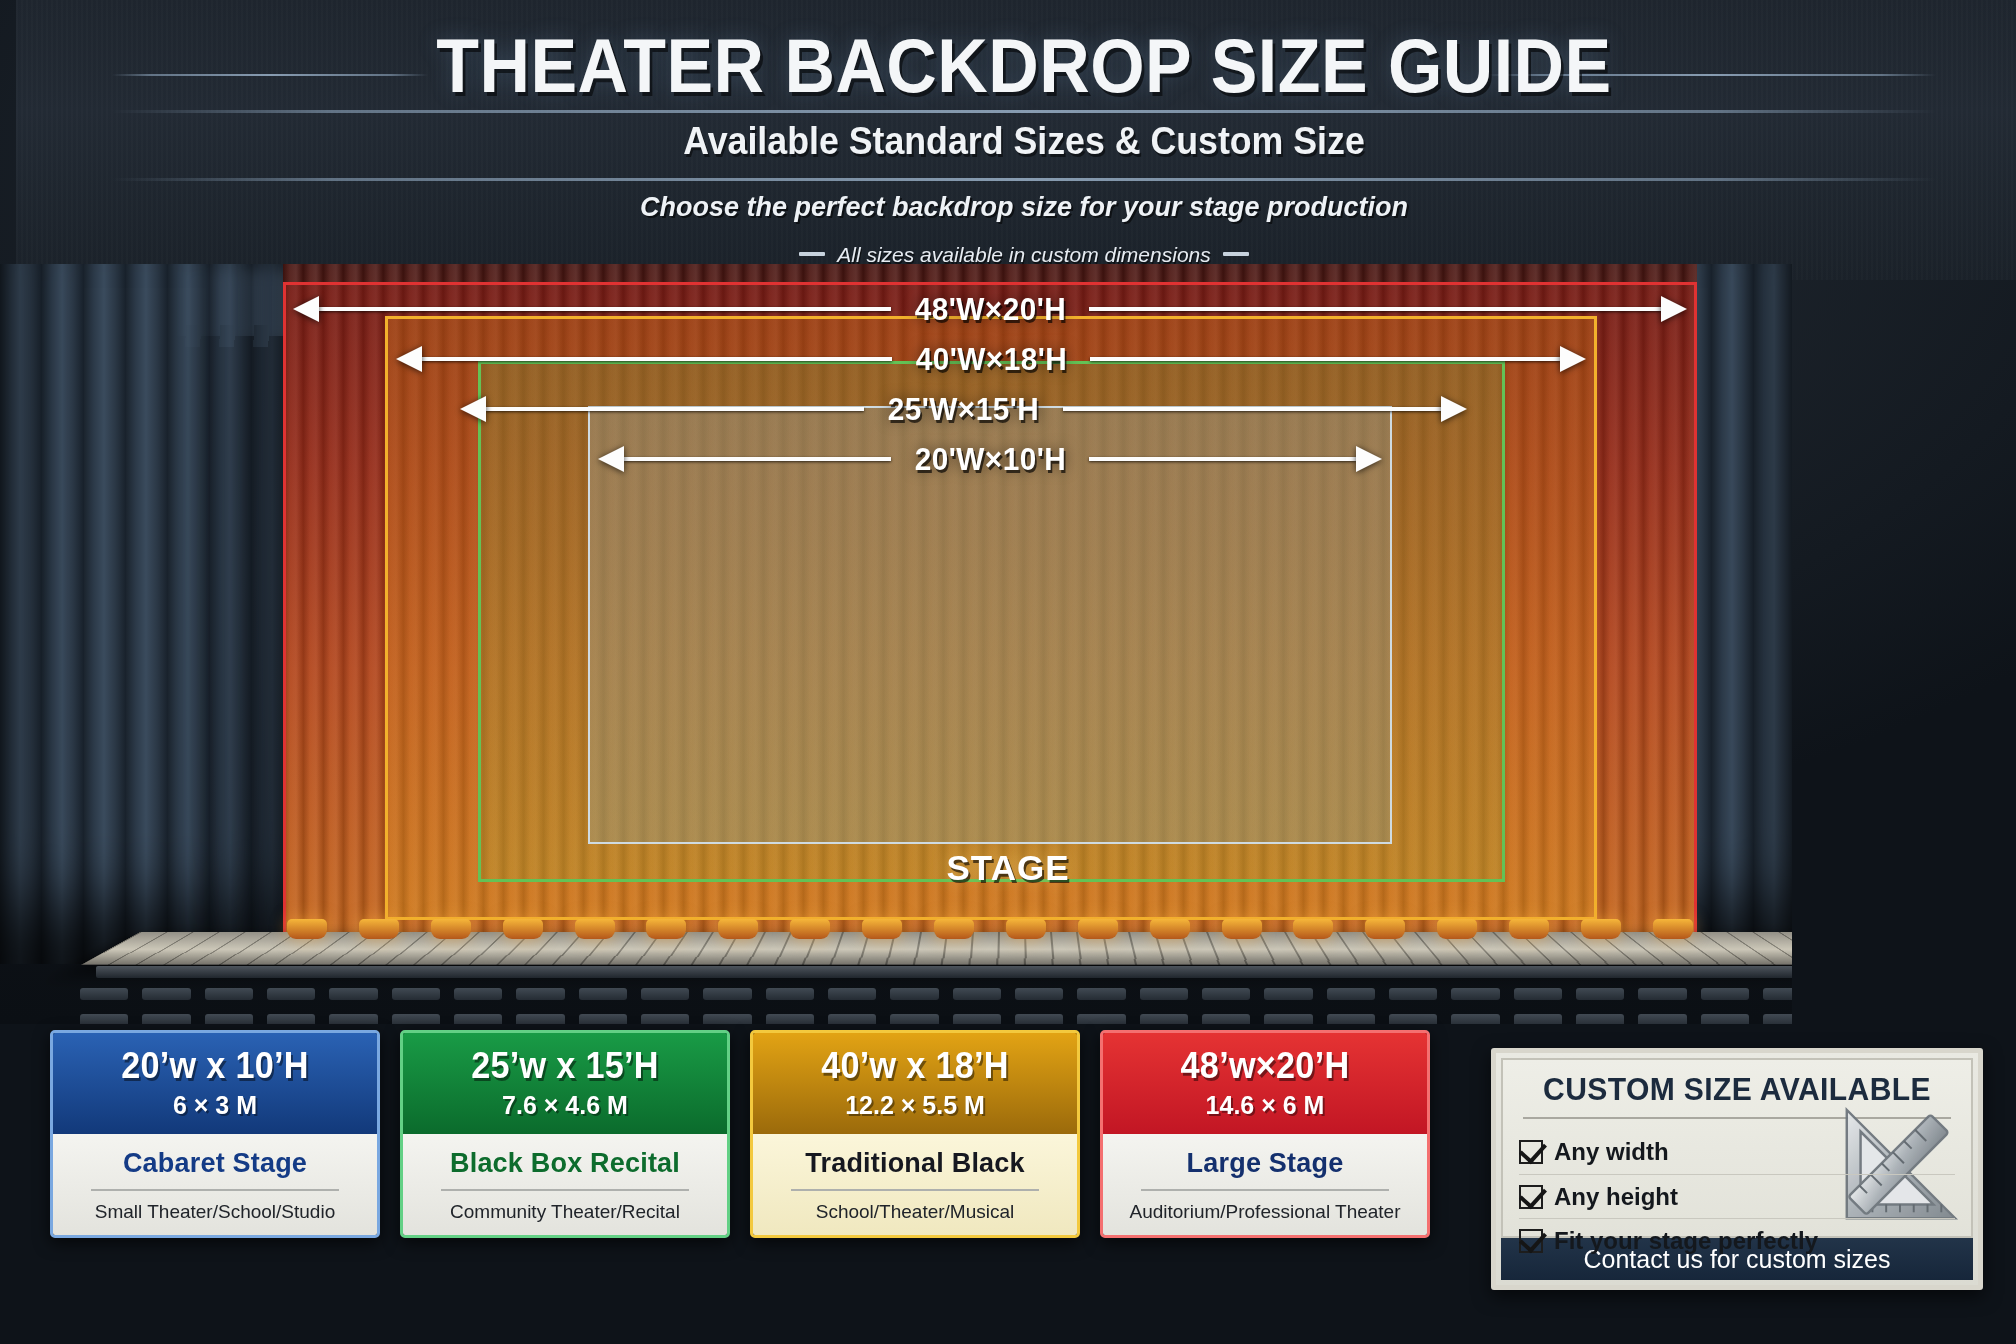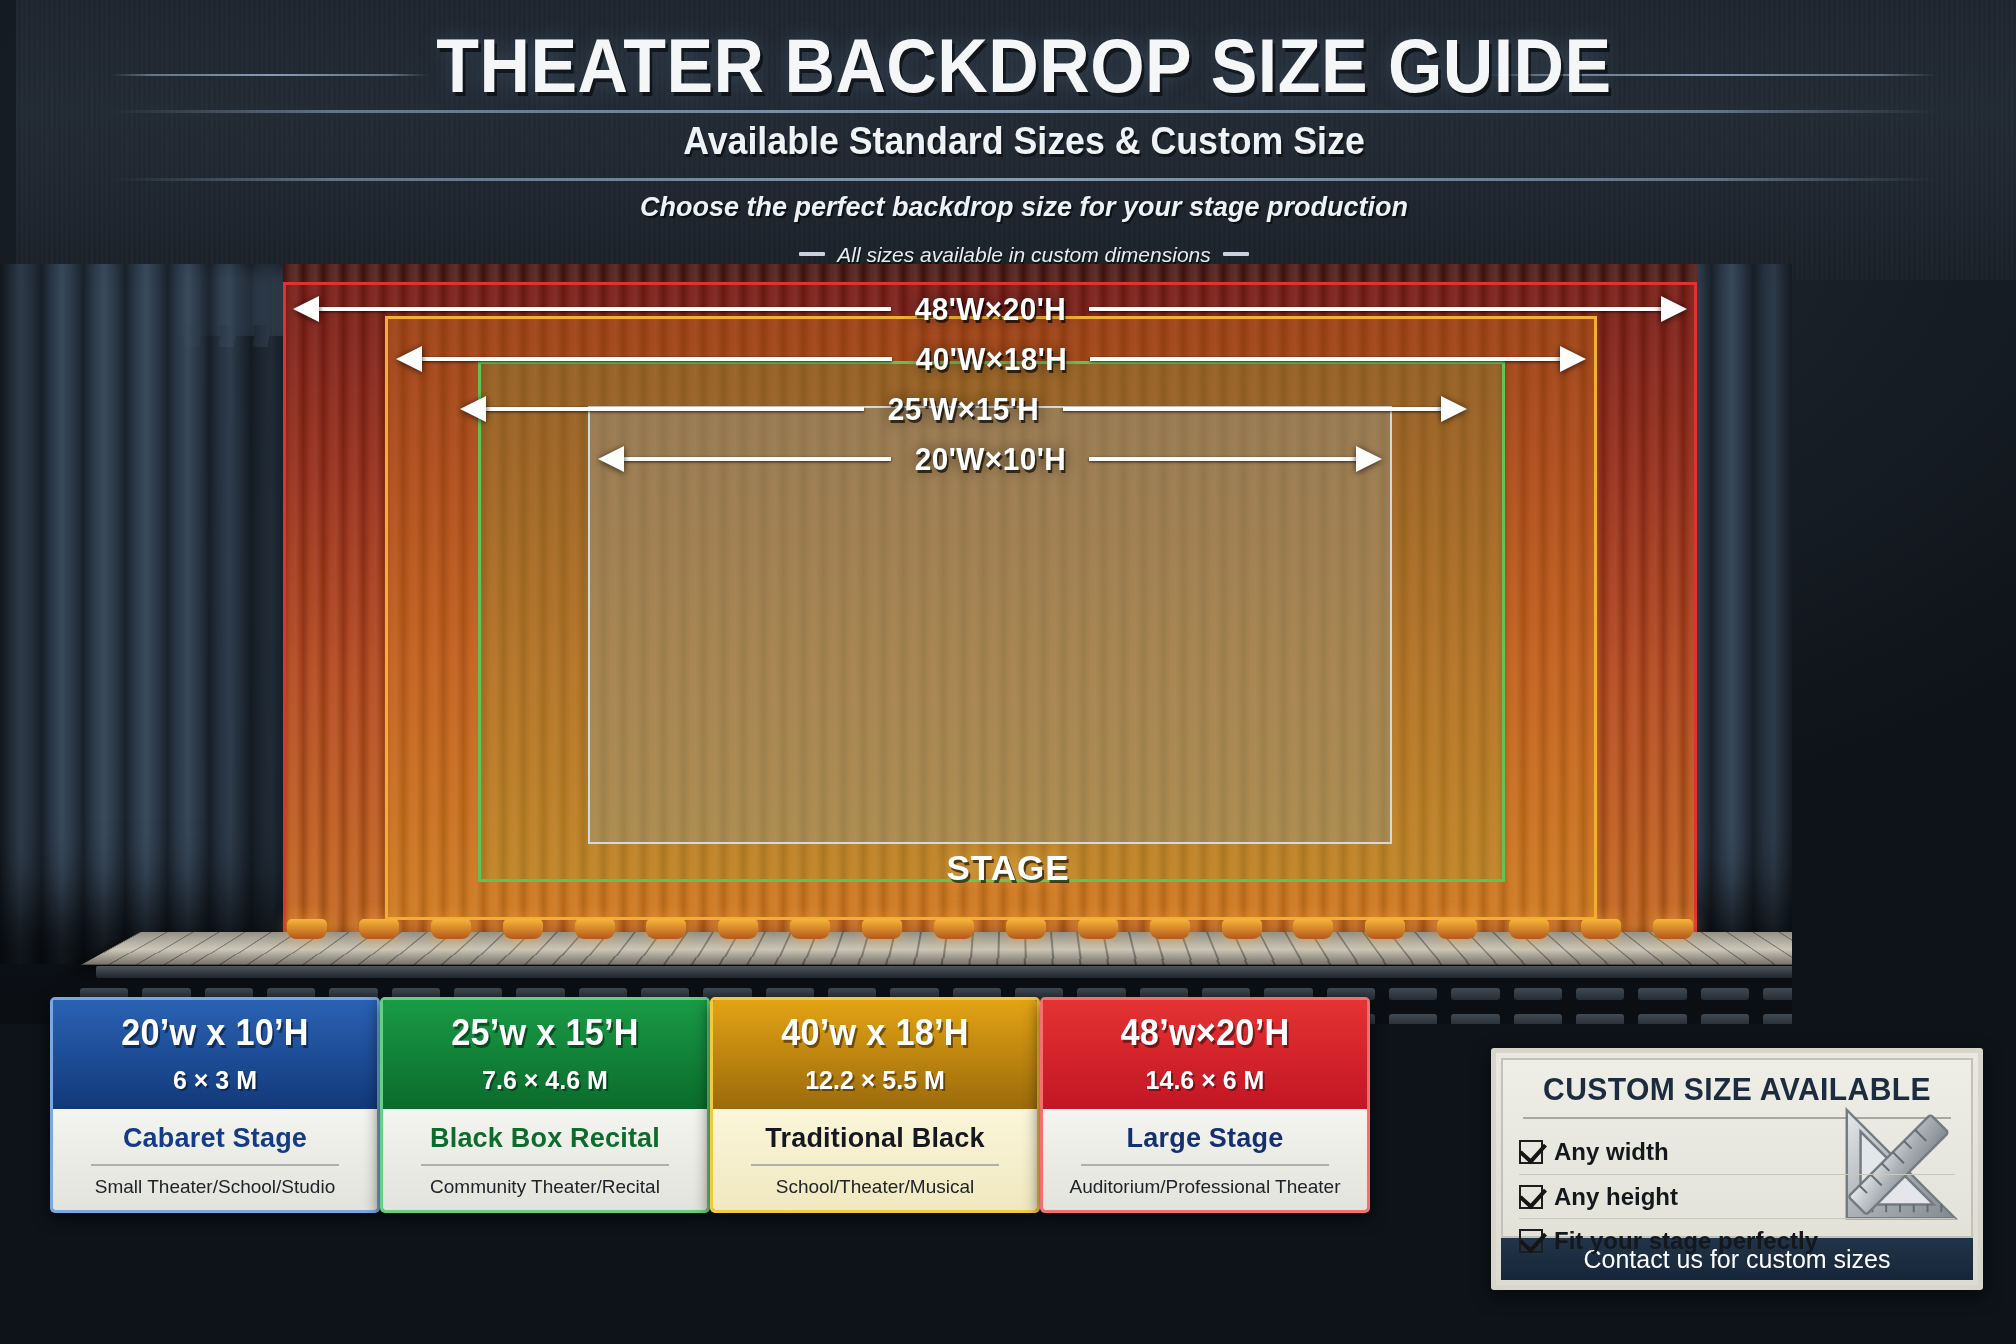--- a/index.html
+++ b/index.html
@@ -264,22 +264,23 @@
     background: linear-gradient(180deg,#4b545e,#2a3139);
     border-radius: 3px;
     opacity: .85;
   }
   .sr1 { top: 724px; }
   .sr2 { top: 750px; }
 
   
   .cards {
     position: absolute;
-    left: 50px; top: 997px;
+    left: 50px; top: 1030px;
     display: flex;
+    gap: 20px;
     align-items: flex-end;
   }
   .card {
     width: 330px;
     border-radius: 5px;
     overflow: hidden;
     box-shadow: 0 5px 16px rgba(0,0,0,.65);
     border: 3px solid #cfd6dd;
   }
   .card .top {
@@ -288,21 +289,21 @@
     color: #fff;
   }
   .card .size {
     font-size: 36px;
     font-weight: 900;
     letter-spacing: .3px;
     text-shadow: 2px 3px 0 rgba(0,0,0,.45);
     transform: scaleX(.95);
   }
   .card .metric {
-    margin-top: 12px;
+    margin-top: 4px;
     font-size: 25px;
     font-weight: 800;
     text-shadow: 2px 2px 0 rgba(0,0,0,.4);
   }
   .card .bot {
     background: linear-gradient(180deg,#f4f4f0 0%, #e3e3dd 100%);
     padding: 14px 22px 12px;
     text-align: center;
   }
   .card .name {

